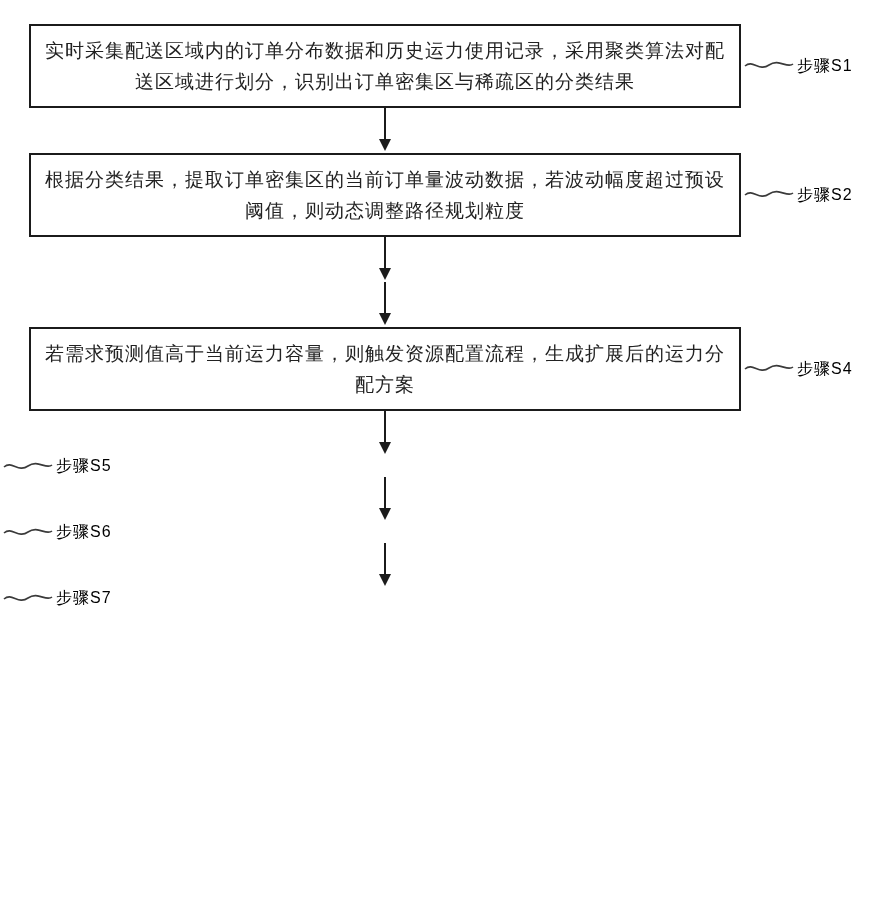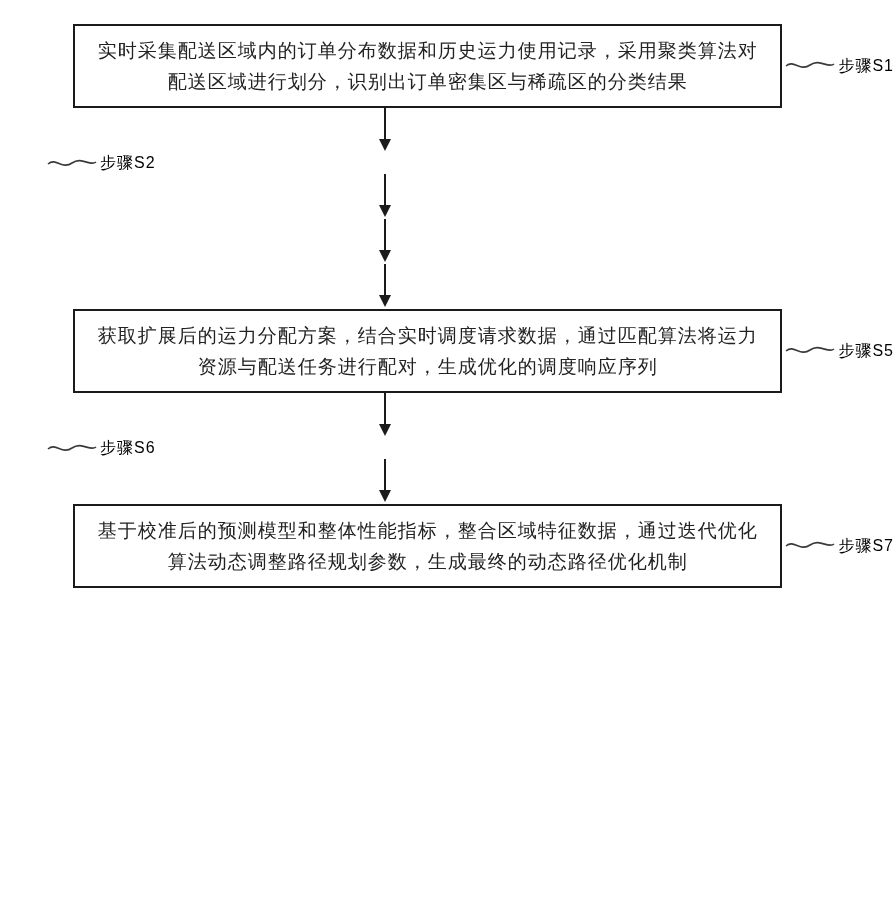--- a/index.html
+++ b/index.html
@@ -19,21 +19,20 @@
   }
   .flow-col {
     display: flex;
     flex-direction: column;
     align-items: stretch;
   }
   .step-row {
     display: flex;
     flex-direction: row;
     align-items: center;
-    margin-left: 44px;
   }
   .step-box {
     margin-left: 29px;
     width: 712px;
     min-height: 84px;
     box-sizing: border-box;
     border: 2px solid #1b1b1b;
     background: #ffffff;
     display: flex;
     align-items: center;
@@ -100,47 +99,56 @@
       </svg>
       <span class="step-label">步骤S1</span>
     </div>
 
     <div class="arrow-gap">
       <div class="arrow-line"></div>
       <div class="arrow-head"></div>
     </div>
 
     <div class="step-row">
+      <div class="step-box">
+        <span class="step-text">根据分类结果，提取订单密集区的当前订单量波动数据，若波动幅度超过预设阈值，则动态调整路径规划粒度</span>
+      </div>
       <svg class="leader" viewBox="0 0 52 18">
         <path d="M2,9 C10,2 16,15 26,8 S44,12 50,7" stroke="#3a3a3a" stroke-width="1.6" fill="none"></path>
       </svg>
       <span class="step-label">步骤S2</span>
     </div>
 
     <div class="arrow-gap">
       <div class="arrow-line"></div>
       <div class="arrow-head"></div>
     </div>
 
 
     <div class="arrow-gap">
       <div class="arrow-line"></div>
       <div class="arrow-head"></div>
     </div>
 
+    <div class="step-row">
+      <div class="step-box">
+        <span class="step-text">若需求预测值高于当前运力容量，则触发资源配置流程，生成扩展后的运力分配方案</span>
+      </div>
+      <svg class="leader" viewBox="0 0 52 18">
+        <path d="M2,9 C10,2 16,15 26,8 S44,12 50,7" stroke="#3a3a3a" stroke-width="1.6" fill="none"></path>
+      </svg>
+      <span class="step-label">步骤S4</span>
+    </div>
 
     <div class="arrow-gap">
       <div class="arrow-line"></div>
       <div class="arrow-head"></div>
     </div>
 
     <div class="step-row">
-      <div class="step-box">
-        <span class="step-text">获取扩展后的运力分配方案，结合实时调度请求数据，通过匹配算法将运力资源与配送任务进行配对，生成优化的调度响应序列</span>
-      </div>
       <svg class="leader" viewBox="0 0 52 18">
         <path d="M2,9 C10,2 16,15 26,8 S44,12 50,7" stroke="#3a3a3a" stroke-width="1.6" fill="none"></path>
       </svg>
       <span class="step-label">步骤S5</span>
     </div>
 
     <div class="arrow-gap">
       <div class="arrow-line"></div>
       <div class="arrow-head"></div>
     </div>
@@ -151,23 +159,20 @@
       </svg>
       <span class="step-label">步骤S6</span>
     </div>
 
     <div class="arrow-gap">
       <div class="arrow-line"></div>
       <div class="arrow-head"></div>
     </div>
 
     <div class="step-row">
-      <div class="step-box">
-        <span class="step-text">基于校准后的预测模型和整体性能指标，整合区域特征数据，通过迭代优化算法动态调整路径规划参数，生成最终的动态路径优化机制</span>
-      </div>
       <svg class="leader" viewBox="0 0 52 18">
         <path d="M2,9 C10,2 16,15 26,8 S44,12 50,7" stroke="#3a3a3a" stroke-width="1.6" fill="none"></path>
       </svg>
       <span class="step-label">步骤S7</span>
     </div>
 
   </div>
 </div>
 
 </body></html>

